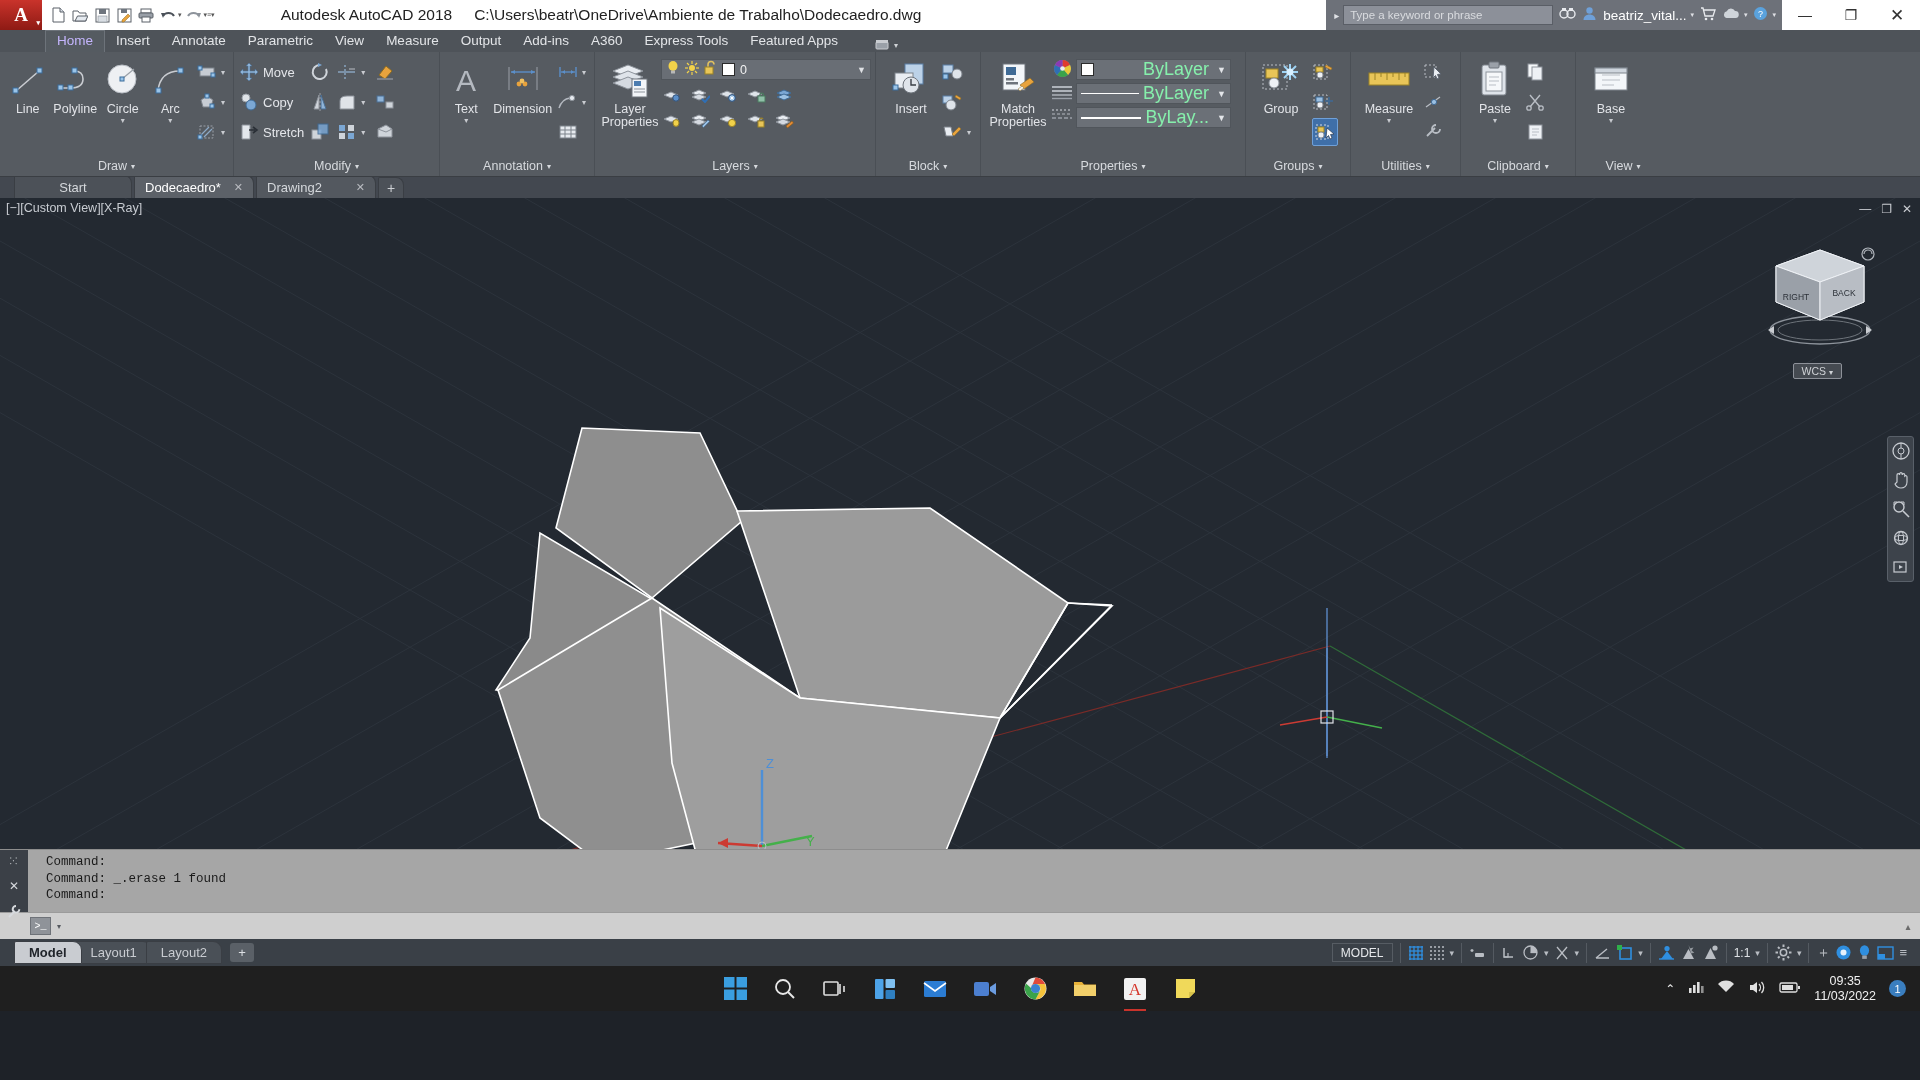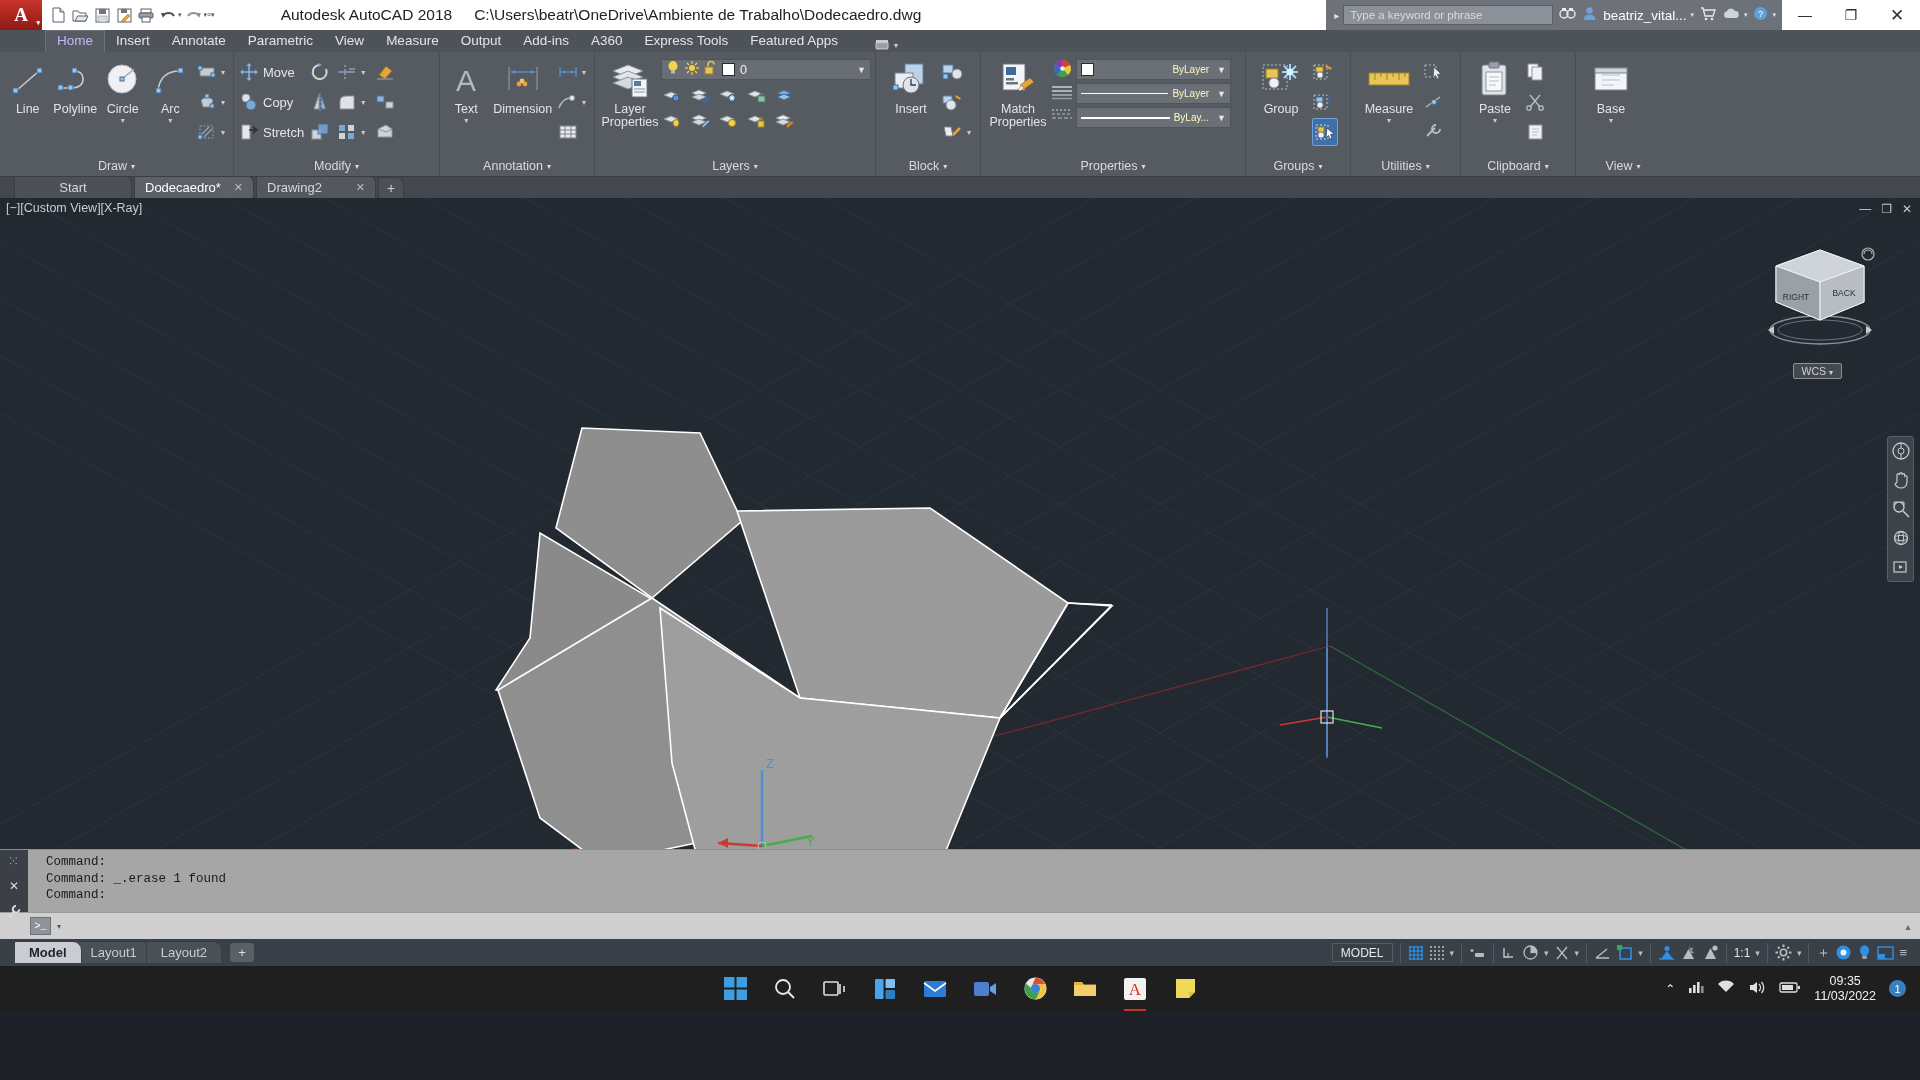--- a/index.html
+++ b/index.html
@@ -67,21 +67,21 @@
       display:flex; align-items:center; gap:5px; padding:0 4px; }
   .layer-ctl .swatch { width:13px; height:13px; background:#fff; border:1px solid #2a2a2a; }
   .layer-ctl .zero { color:#f2f2f2; font-size:12.5px; }
   .layer-ctl .dd { margin-left:auto; font-size:9px; color:#dfe1e5; }
   .layer-icons { display:flex; flex-direction:column; gap:3px; margin-top:4px; }
   .layer-icons .r { display:flex; gap:6px; }
 
   
   .propcombo { width:140px; height:21px; background:#6b7077; border:1px solid #50555b;
       display:flex; align-items:center; padding:0 4px; gap:4px; }
-  .propcombo .txt { font-size:10px; color:#fef9c3; margin-left:auto; margin-right:4px; }
+  .propcombo .txt { font-size:18px; color:#86efac; margin-left:auto; margin-right:4px; }
   .propcombo .dd { font-size:9px; color:#e3e5e9; }
   .propcombo .sw { width:13px; height:13px; background:#fff; border:1px solid #2b2b2b; }
   .propcombo .lineimg { flex:1; height:1px; background:#fff; }
   .propcombo .lineimg.thick { height:2px; }
   .prop-left { display:flex; flex-direction:column; gap:3px; align-items:center; padding-top:3px; }
 
   
   .filetabs { height:21px; background:#434850; display:flex; align-items:flex-end; padding-left:14px; gap:0; }
   .ftab { height:23px; min-width:120px; display:flex; align-items:center; gap:8px;
       padding:0 10px; font-size:13px; color:#d5d8dc; background:#53585f;

